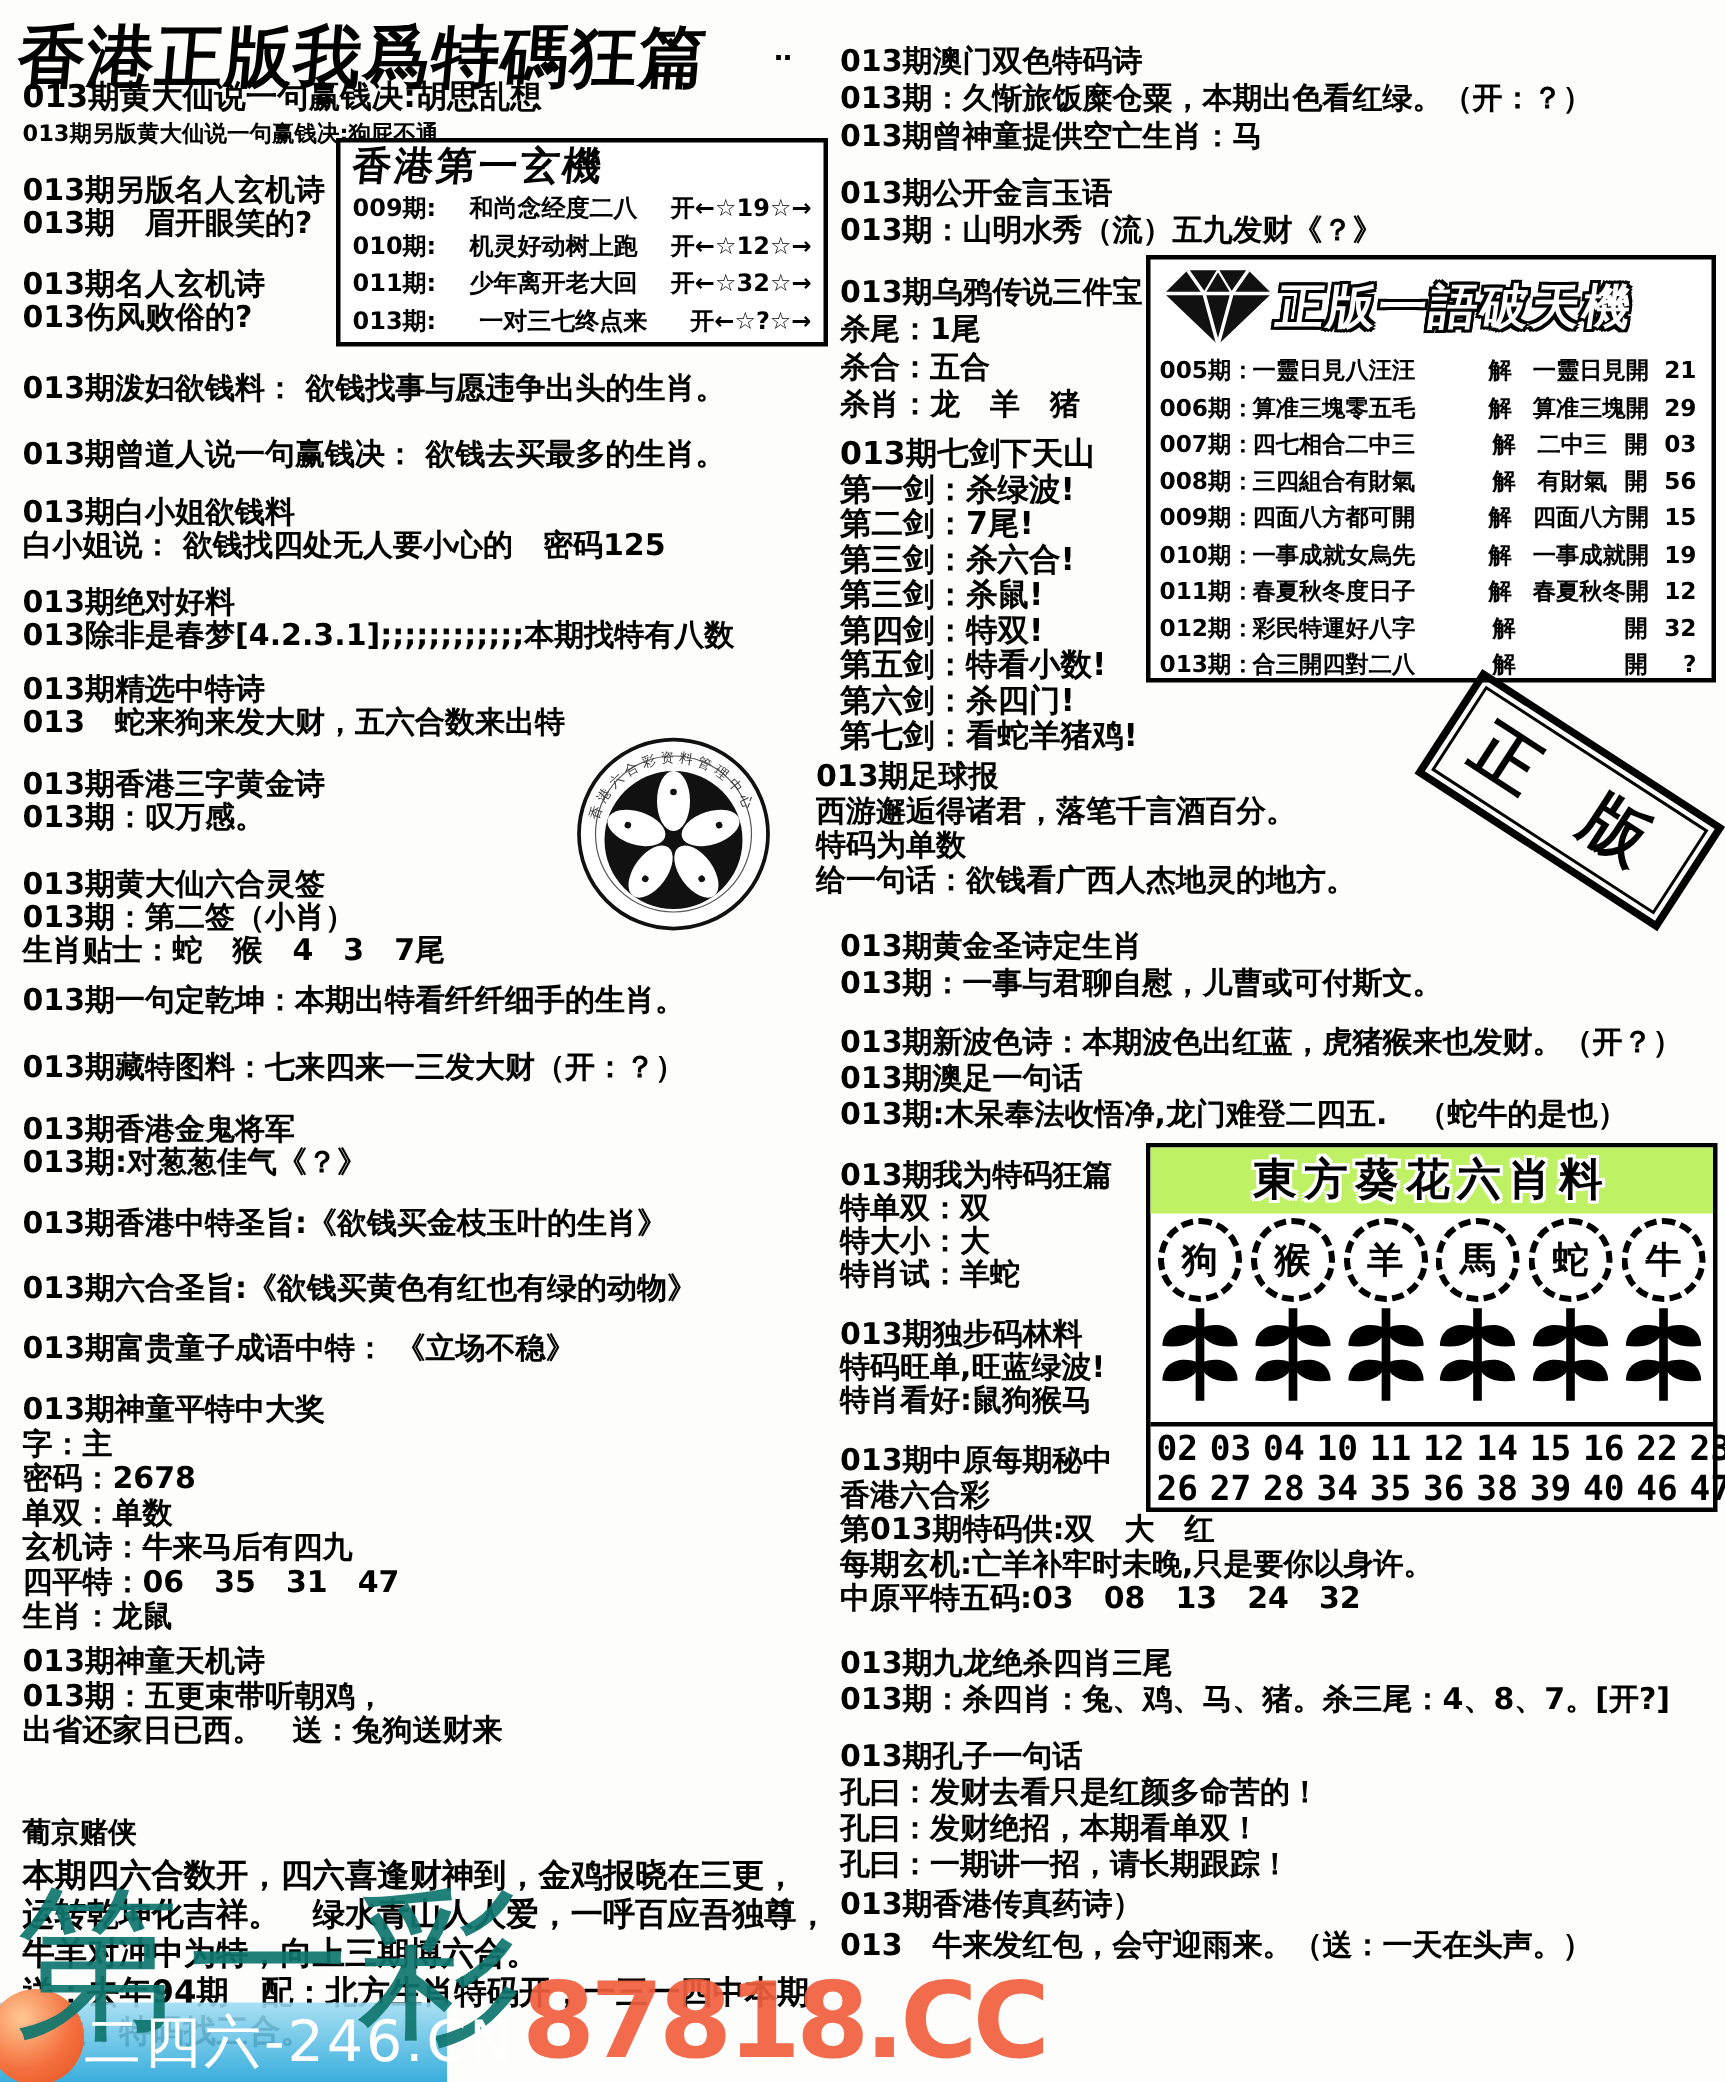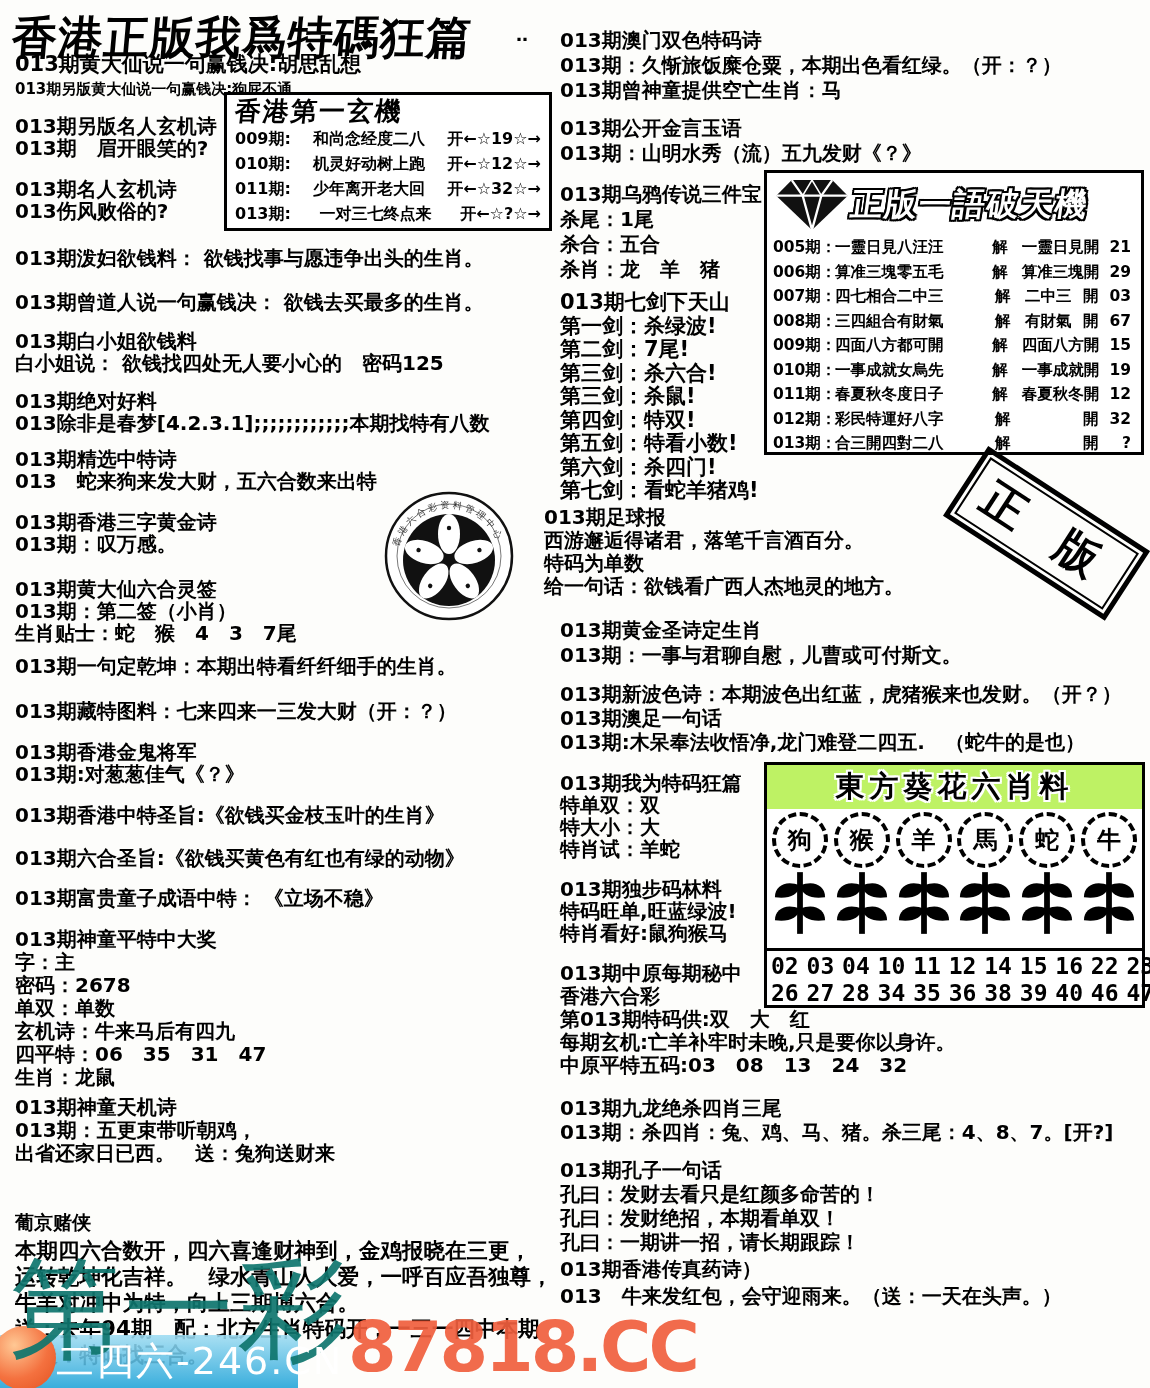--- a/index.html
+++ b/index.html
@@ -231,21 +231,21 @@
       <span class="ans">二中三</span>
       <span class="open">開</span>
       <span class="num">03</span>
     </div>
     <div class="drow">
       <span class="p">008期：</span>
       <span class="poem">三四組合有財氣</span>
       <span class="jie">解</span>
       <span class="ans">有財氣</span>
       <span class="open">開</span>
-      <span class="num">67</span>
+      <span class="num">56</span>
     </div>
     <div class="drow">
       <span class="p">009期：</span>
       <span class="poem">四面八方都可開</span>
       <span class="jie">解</span>
       <span class="ans">四面八方</span>
       <span class="open">開</span>
       <span class="num">15</span>
     </div>
     <div class="drow">

